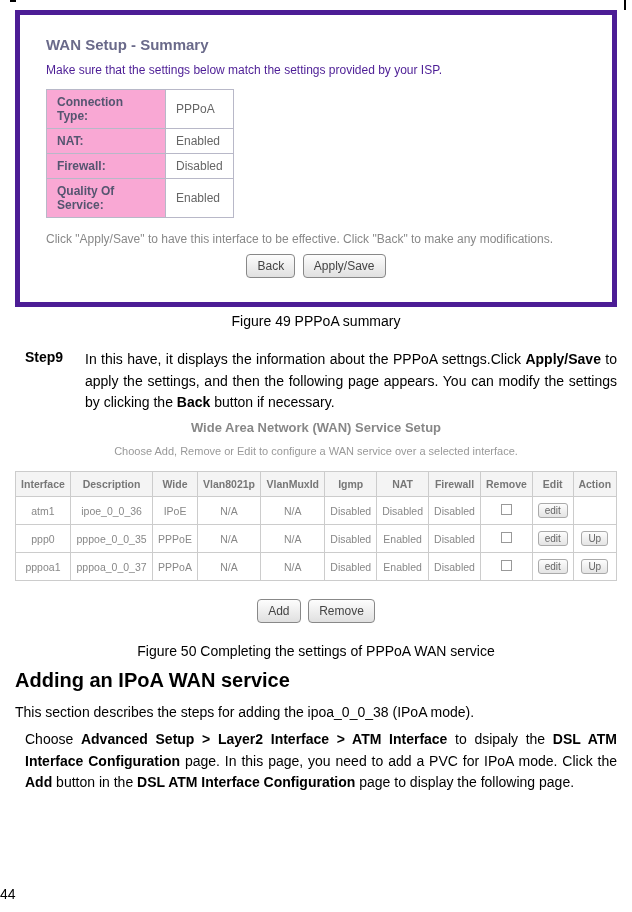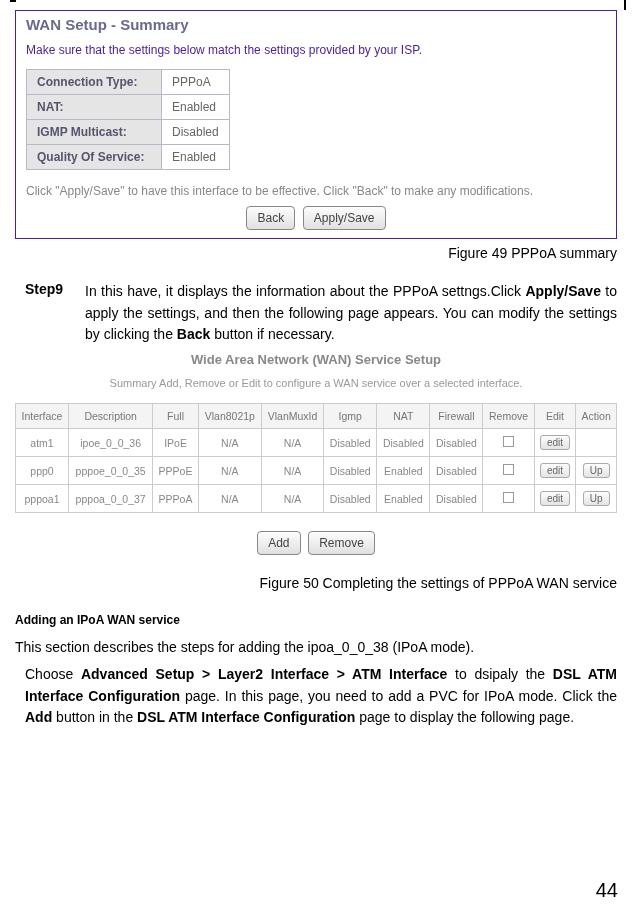--- a/index.html
+++ b/index.html
@@ -7,22 +7,22 @@
       width: 632px;
       height: 912px;
       font-family: Arial, sans-serif;
       font-size: 13px;
       color: #000;
       background: #fff;
       padding: 10px 15px 0 15px;
       position: relative;
     }
     .wan-panel {
-      border: 1px solid #4c1d95;
-      padding: 0;
+      border: 5px solid #4c1d95;
+      padding: 16px;
       margin-bottom: 0;
     }
     .wan-title {
       color: #6a6a8a;
       font-size: 15px;
       font-weight: bold;
       padding: 5px 10px 10px 10px;
     }
     .wan-desc {
       color: #4c1d95;
@@ -33,24 +33,24 @@
       border-collapse: collapse;
       margin: 0 10px 14px 10px;
     }
     .summary-table td {
       border: 1px solid #b8b8c8;
       padding: 5px 10px;
       font-size: 12px;
       color: #666;
     }
     .summary-table td.label {
-      background: #e5e5e5;
+      background: #f9a8d4;
       color: #555570;
       font-weight: bold;
-      width: 135px;
+      width: 119px;
     }
     .wan-foot {
       color: #888;
       font-size: 12px;
       padding: 0 10px 8px 10px;
     }
     .btn-row {
       text-align: center;
       padding-bottom: 8px;
     }
@@ -58,21 +58,21 @@
       display: inline-block;
       border: 1px solid #888;
       border-radius: 4px;
       padding: 4px 10px;
       font-size: 12px;
       background: linear-gradient(#fdfdfd, #e0e0e0);
       color: #444;
       margin: 0 2px;
     }
     .fig-caption {
-      text-align: right;
+      text-align: center;
       font-size: 14px;
       margin: 6px 0 20px 0;
     }
     .step-row {
       display: flex;
       margin: 0 0 6px 10px;
     }
     .step-label {
       font-weight: bold;
       width: 60px;
@@ -110,21 +110,21 @@
       font-size: 10.5px;
       color: #888;
     }
     .svc-table th, .svc-table td {
       border: 1px solid #ccc;
       padding: 6px 4px;
       text-align: center;
     }
     .svc-table th {
       background: #f4f4f4;
-      font-weight: normal;
+      font-weight: bold;
       color: #777;
     }
     .chk {
       display: inline-block;
       width: 11px;
       height: 11px;
       border: 1px solid #999;
       background: #fff;
     }
     .mini-btn {
@@ -135,35 +135,35 @@
       font-size: 10px;
       background: linear-gradient(#fdfdfd, #e4e4e4);
       color: #666;
     }
     .svc-btn-row {
       text-align: center;
       margin: 18px 0 6px 0;
     }
     .h2 {
       font-weight: bold;
-      font-size: 12px;
-      margin: 22px 0 10px 0;
+      font-size: 20px;
+      margin: 10px 0 10px 0;
     }
     .body-text {
       font-size: 14px;
       line-height: 1.5;
       margin-bottom: 6px;
     }
     .page-num {
       position: absolute;
       bottom: 10px;
       left: 0;
       right: 14px;
-      text-align: right;
-      font-size: 20px;
+      text-align: left;
+      font-size: 14px;
     }
     .top-marks {
       position: absolute;
       top: 0;
       left: 10px;
       right: 6px;
       height: 4px;
       pointer-events: none;
     }
     .top-marks::before {
@@ -197,21 +197,21 @@
     <tbody>
         <tr>
           <td class="label">Connection Type:</td>
           <td>PPPoA</td>
         </tr>
     <tr>
           <td class="label">NAT:</td>
           <td>Enabled</td>
         </tr>
     <tr>
-          <td class="label">IGMP Multicast:</td>
+          <td class="label">Firewall:</td>
           <td>Disabled</td>
         </tr>
     <tr>
           <td class="label">Quality Of Service:</td>
           <td>Enabled</td>
         </tr>
   </tbody>
     </table>
   <div class="wan-foot">Click "Apply/Save" to have this interface to be effective. Click "Back" to make any modifications.</div>
   <div class="btn-row">
@@ -224,27 +224,27 @@
 
 <div class="step-row">
   <div class="step-label">Step9</div>
   <div class="step-text">
     <span>In this have, it displays the information about the PPPoA settngs.Click </span><span class="bold">Apply/Save</span><span> to apply the settings, and then the following page appears. You can modify the settings by clicking the </span><span class="bold">Back</span><span> button if necessary.</span>
   </div>
 </div>
 
 <div class="wan-service-panel">
   <div class="wsp-title">Wide Area Network (WAN) Service Setup</div>
-  <div class="wsp-desc">Summary Add, Remove or Edit to configure a WAN service over a selected interface.</div>
+  <div class="wsp-desc">Choose Add, Remove or Edit to configure a WAN service over a selected interface.</div>
   <table class="svc-table">
     <tbody>
         <tr>
       <th>Interface</th>
       <th>Description</th>
-      <th>Full</th>
+      <th>Wide</th>
       <th>Vlan8021p</th>
       <th>VlanMuxId</th>
       <th>Igmp</th>
       <th>NAT</th>
       <th>Firewall</th>
       <th>Remove</th>
       <th>Edit</th>
       <th>Action</th>
     </tr>
     <tr>

